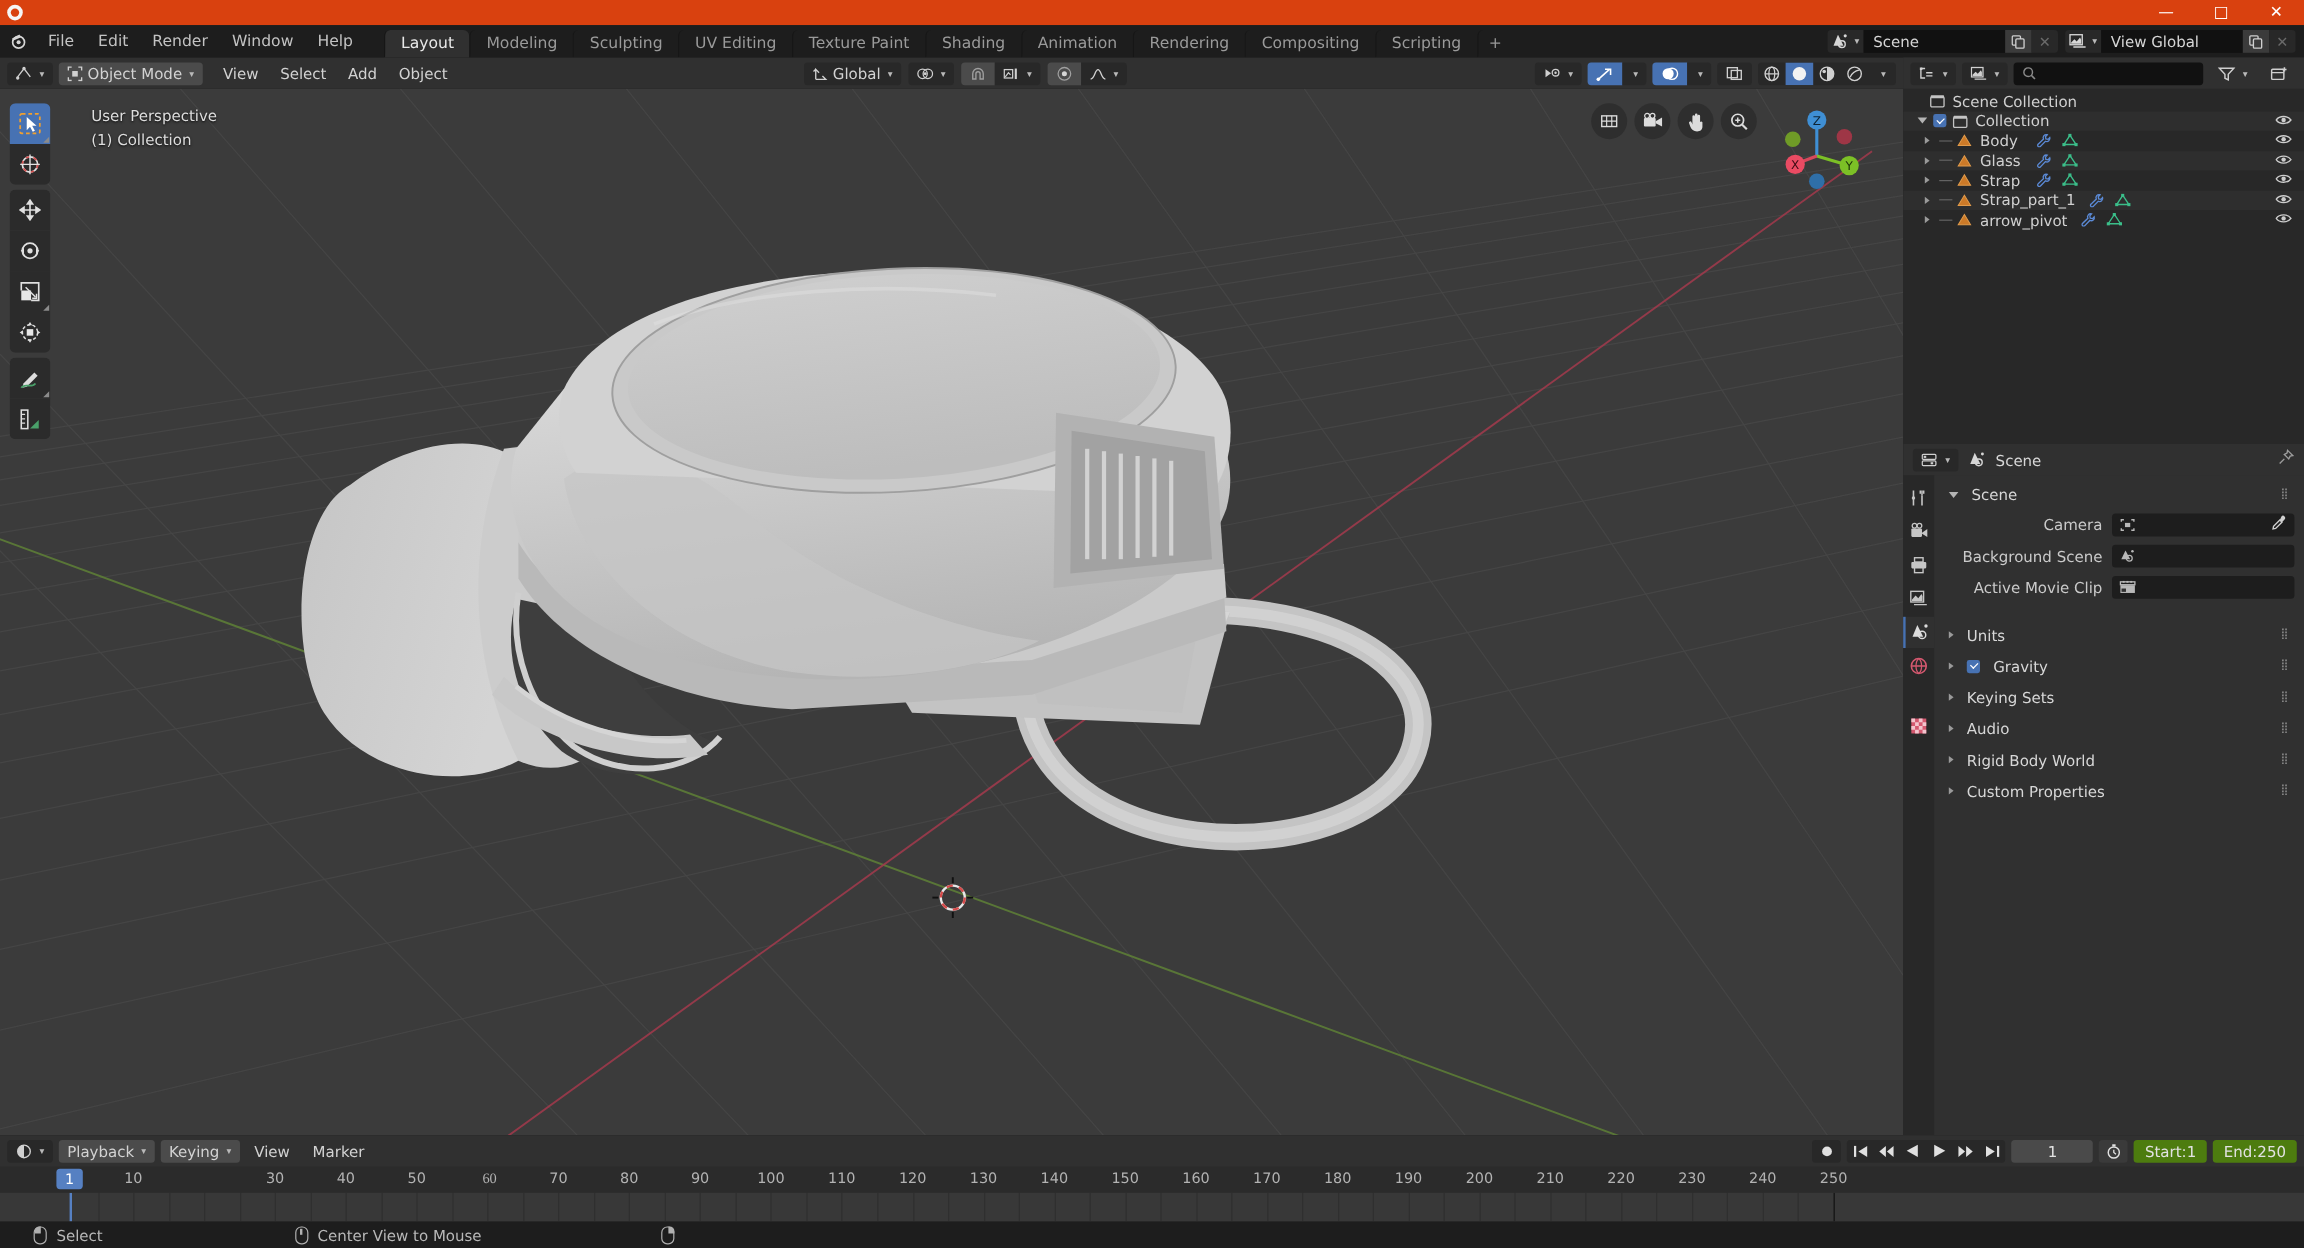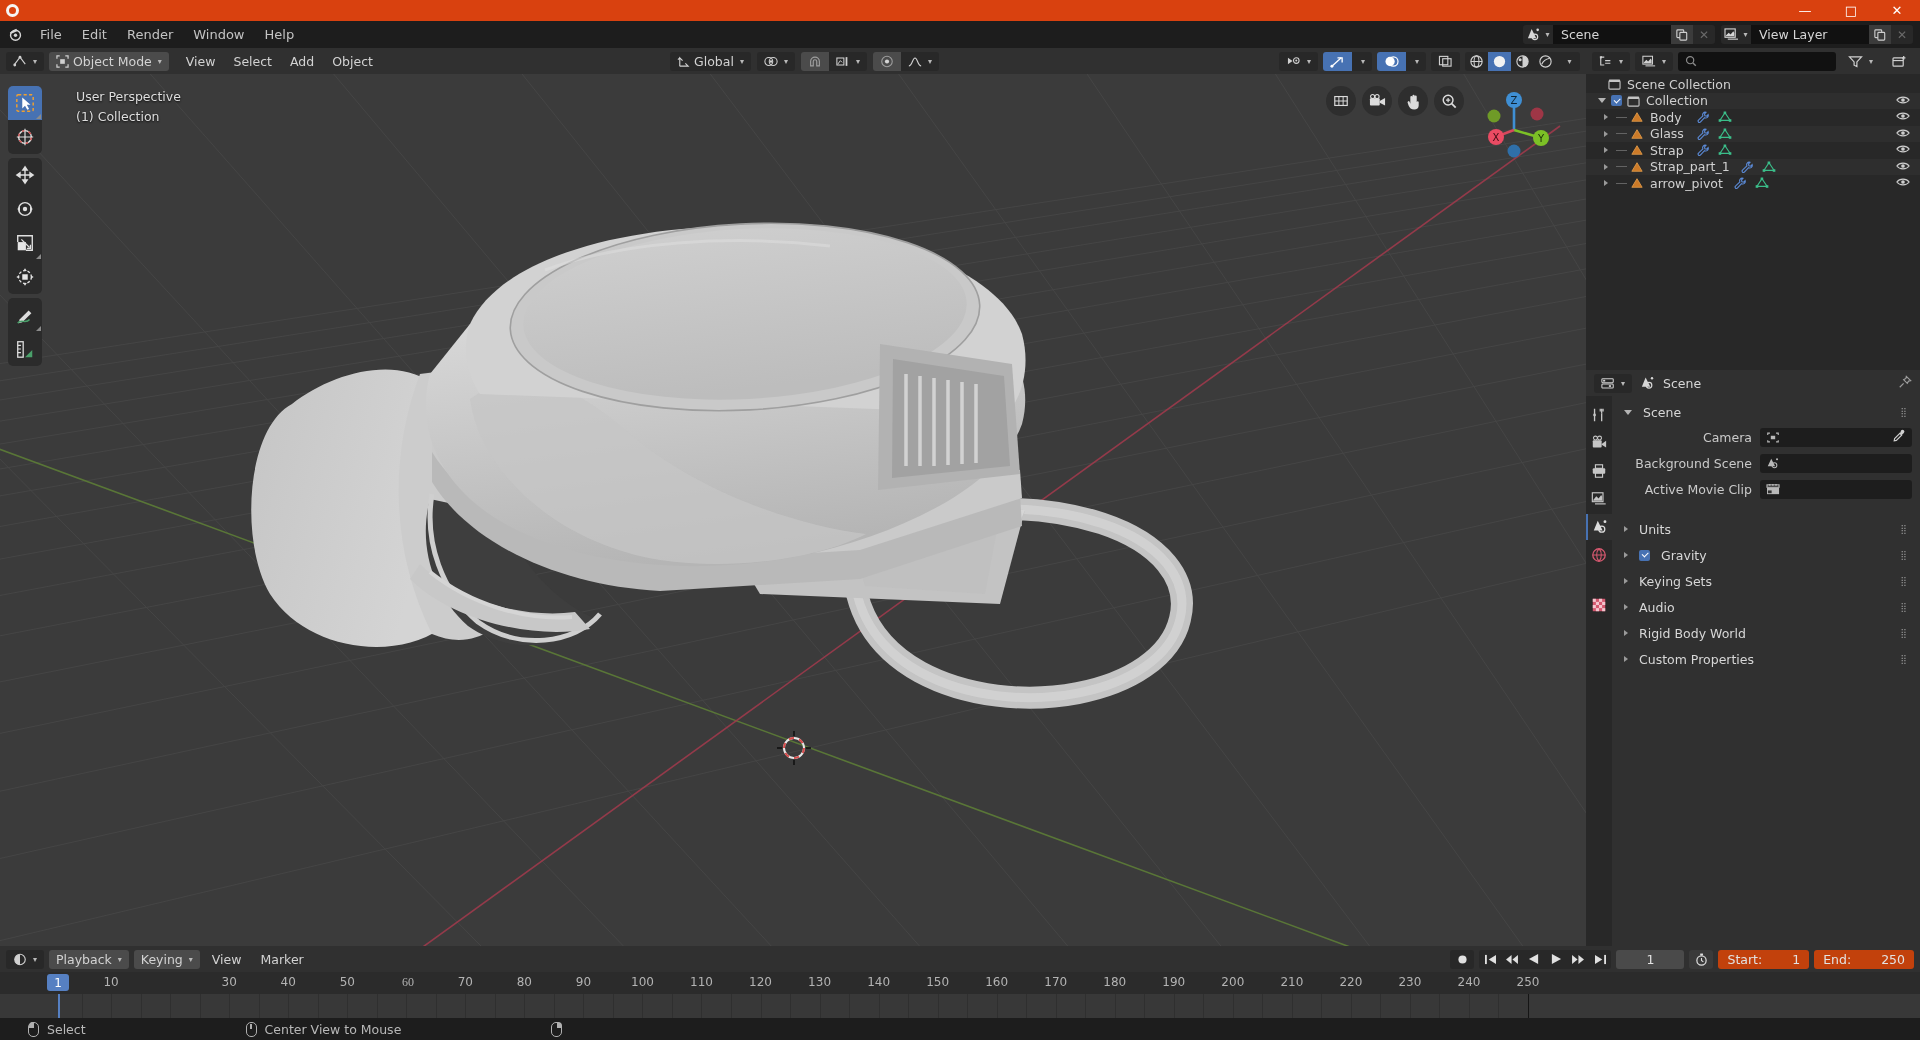--- a/index.html
+++ b/index.html
@@ -169,22 +169,22 @@
   .dots{ margin-left:auto; color:#8a8a8a; font-size:9px; letter-spacing:1px; line-height:6px; padding-right:8px;}
 
   
   .timeline{
     position:absolute; left:0; top:946px; width:1920px; height:72px; background:#303030;
   }
   .tl-header{ height:26px; display:flex; align-items:center; padding:0 6px; gap:5px;}
   .tl-right{ margin-left:auto; display:flex; align-items:center; gap:5px;}
   .frame-field{ width:68px; height:19px; background:#4a4a4a; border-radius:3px;
     display:flex;align-items:center;justify-content:center; font-size:12.5px;color:#e2e2e2;}
-  .se-field{ height:19px; background:#c2410c; border-radius:3px;
-    display:flex;align-items:center; padding:0 9px; gap:30px; font-size:12.5px;color:#e2e2e2;}
+  .se-field{ height:19px; background:#4d7c0f; border-radius:3px;
+    display:flex;align-items:center; padding:0 9px; gap:0; font-size:12.5px;color:#e2e2e2;}
   .tl-ruler{ position:relative; height:22px; background:#2b2b2b; overflow:hidden;}
   .tick{ position:absolute; top:3px; font-size:12px; color:#b3b3b3; transform:translateX(-50%);}
   .playhead-lbl{ position:absolute; top:2px; height:17px; background:#5680c2; border-radius:3px;
     display:flex;align-items:center;justify-content:center; color:#fff; font-size:12px; width:22px; transform:translateX(-50%);}
   .tl-track{ position:relative; height:24px; background:#383838; overflow:hidden;}
   .tl-track .gl{ position:absolute; top:0; bottom:0; width:1px; background:#2f2f2f;}
   .playline{ position:absolute; top:0; bottom:0; width:2px; background:#5680c2;}
   .endline{ position:absolute; top:0;bottom:0;width:1px;background:#151515;}
 
   
@@ -224,20 +224,33 @@
           <path d="M4 9 L13 4 L15 7 L6 11 Z" fill="#d6d6d6"></path>
         </svg>
     </div>
     <div class="menus">
       <div class="menu-item">File</div>
       <div class="menu-item">Edit</div>
       <div class="menu-item">Render</div>
       <div class="menu-item">Window</div>
       <div class="menu-item">Help</div>
     </div>
+    <div class="wsbar">
+      <div class="ws active">Layout</div>
+      <div class="ws">Modeling</div>
+      <div class="ws">Sculpting</div>
+      <div class="ws">UV Editing</div>
+      <div class="ws">Texture Paint</div>
+      <div class="ws">Shading</div>
+      <div class="ws">Animation</div>
+      <div class="ws">Rendering</div>
+      <div class="ws">Compositing</div>
+      <div class="ws">Scripting</div>
+      <div class="ws plus">+</div>
+    </div>
     <div class="topbar-right">
       <div class="id-block">
         <div class="id-icon">
           <svg width="15" height="13" viewBox="0 0 16 14">
               <path d="M6 1 L11 11 L2 11 Z" fill="#d6d6d6"></path>
               <circle cx="12.5" cy="2" r="1.4" fill="#d6d6d6"></circle>
               <circle cx="9.5" cy="9.5" r="3" fill="none" stroke="#d6d6d6" stroke-width="1.3"></circle>
             </svg>
           <span class="dd-arrow">▾</span>
         </div>
@@ -252,21 +265,21 @@
       </div>
       <div class="id-block">
         <div class="id-icon">
           <svg width="15" height="13" viewBox="0 0 16 14">
               <rect x="1" y="1" width="11" height="9" fill="none" stroke="#d6d6d6" stroke-width="1.2"></rect>
               <path d="M2 8 L5 5 L7 7 L10 3.5 L11 5.5 L11 9 L2 9Z" fill="#d6d6d6"></path>
               <path d="M4 12 h11" stroke="#d6d6d6" stroke-width="1.2"></path>
             </svg>
           <span class="dd-arrow">▾</span>
         </div>
-        <div class="id-name">View Layer</div>
+        <div class="id-name">View Global</div>
         <div class="id-copy">
           <svg width="12" height="12" viewBox="0 0 14 14">
               <rect x="1" y="1" width="8" height="9" rx="1" fill="none" stroke="#cfcfcf" stroke-width="1.3"></rect>
               <rect x="4.5" y="4" width="8" height="9" rx="1" fill="#3b3b3b" stroke="#cfcfcf" stroke-width="1.3"></rect>
             </svg>
         </div>
         <div class="id-x">✕</div>
       </div>
     </div>
   </div>

